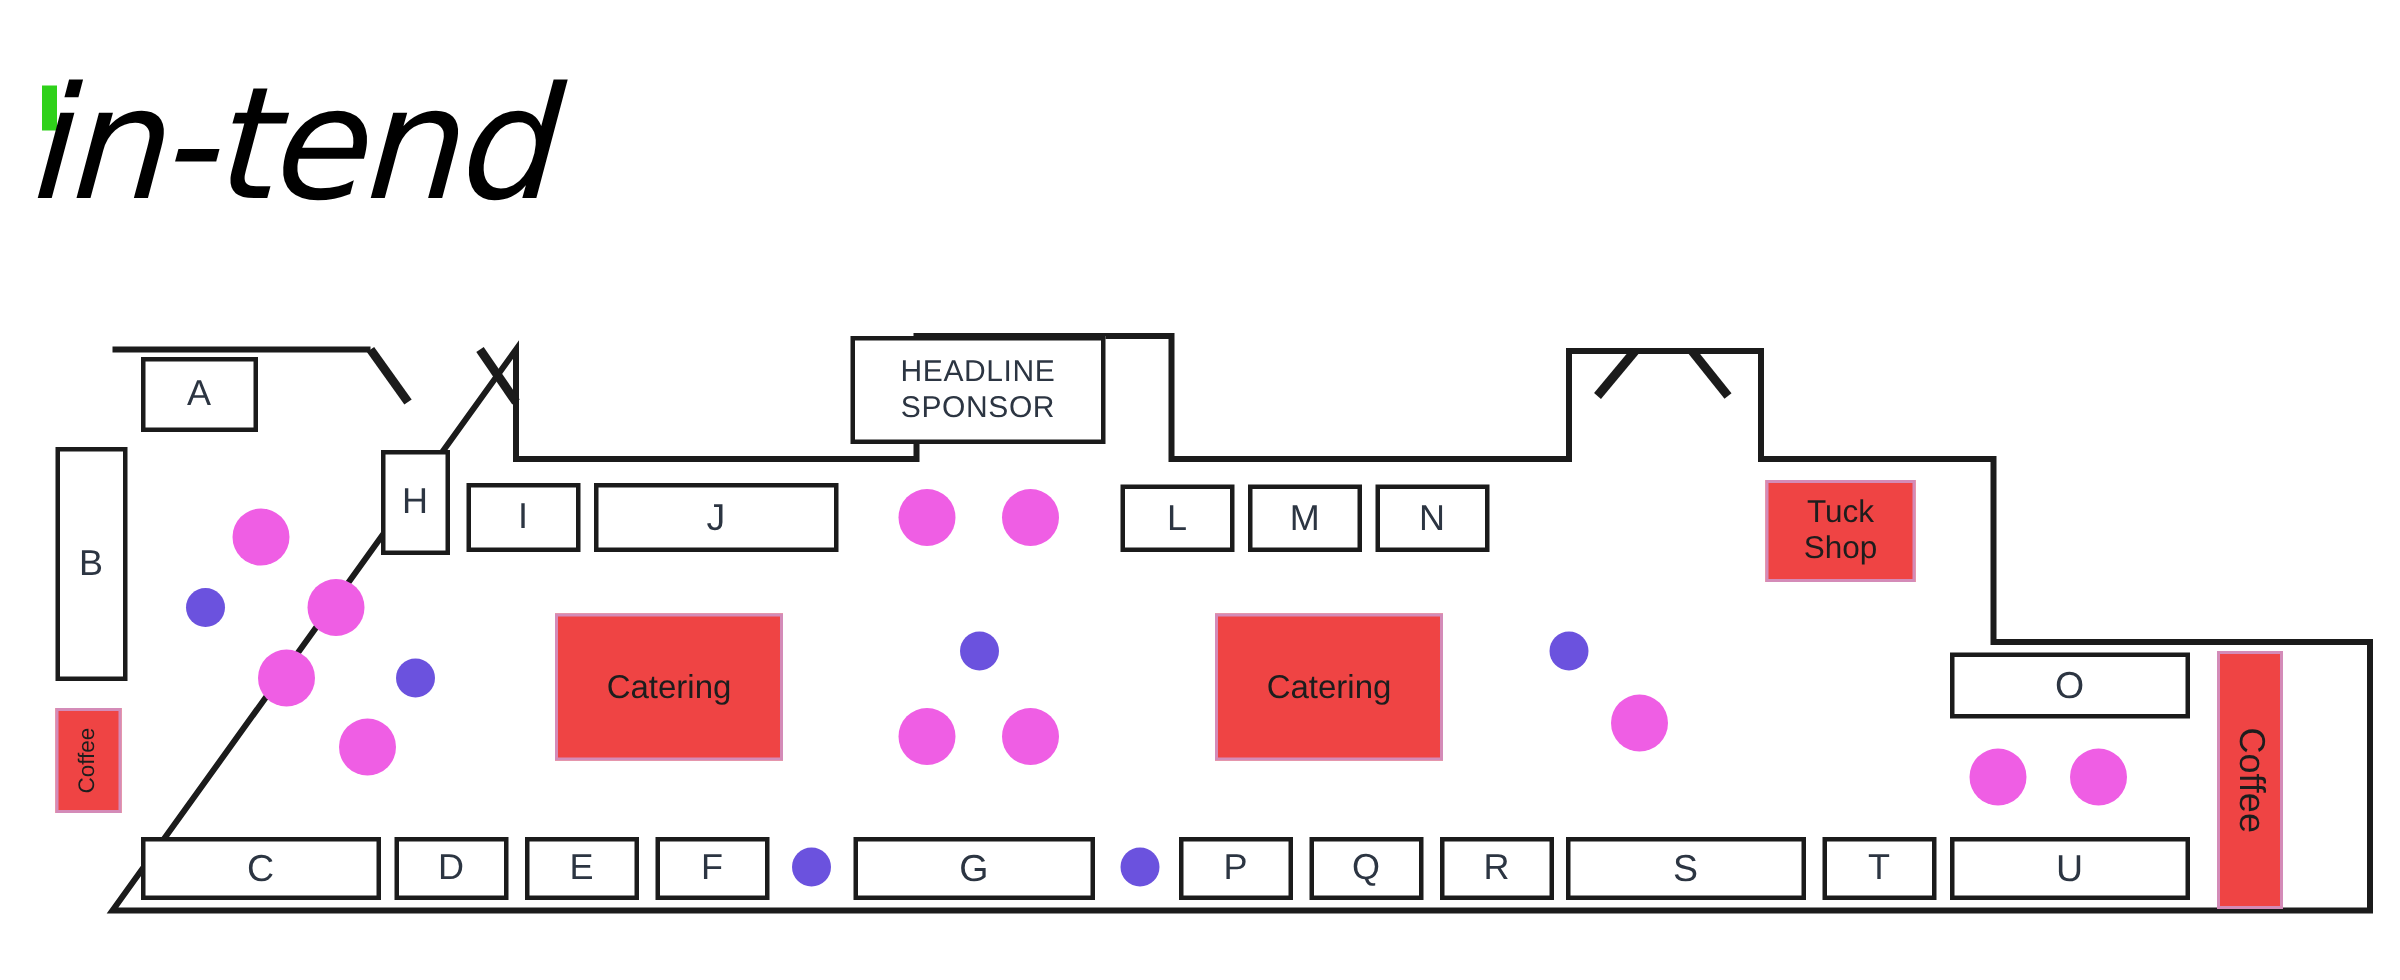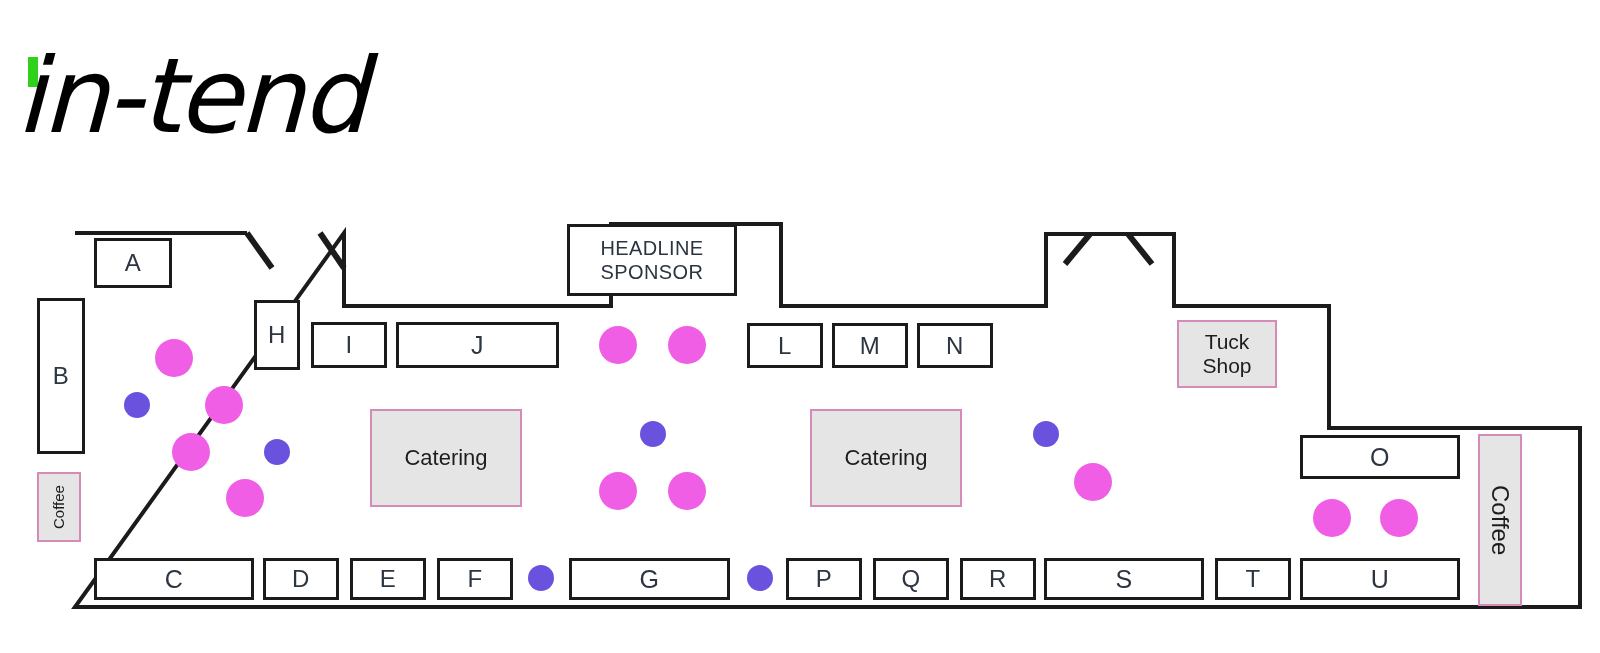--- a/index.html
+++ b/index.html
@@ -83,21 +83,21 @@
     font-weight: 400;
     color: #2c3542;
     letter-spacing: 0.5px;
   }
   .stand.small { font-size: 24px; }
 
   .service {
     position: absolute;
     box-sizing: border-box;
     border: 2px solid #d48bb8;
-    background: #e5e5e5;
+    background: #ef4444;
     display: flex;
     align-items: center;
     justify-content: center;
     text-align: center;
     font-family: "Liberation Sans", sans-serif;
     font-size: 22px;
     color: #1d1d1d;
     line-height: 1.12;
   }
   .service.vertical-up   { writing-mode: vertical-rl; transform: rotate(180deg); font-size: 15px; }

